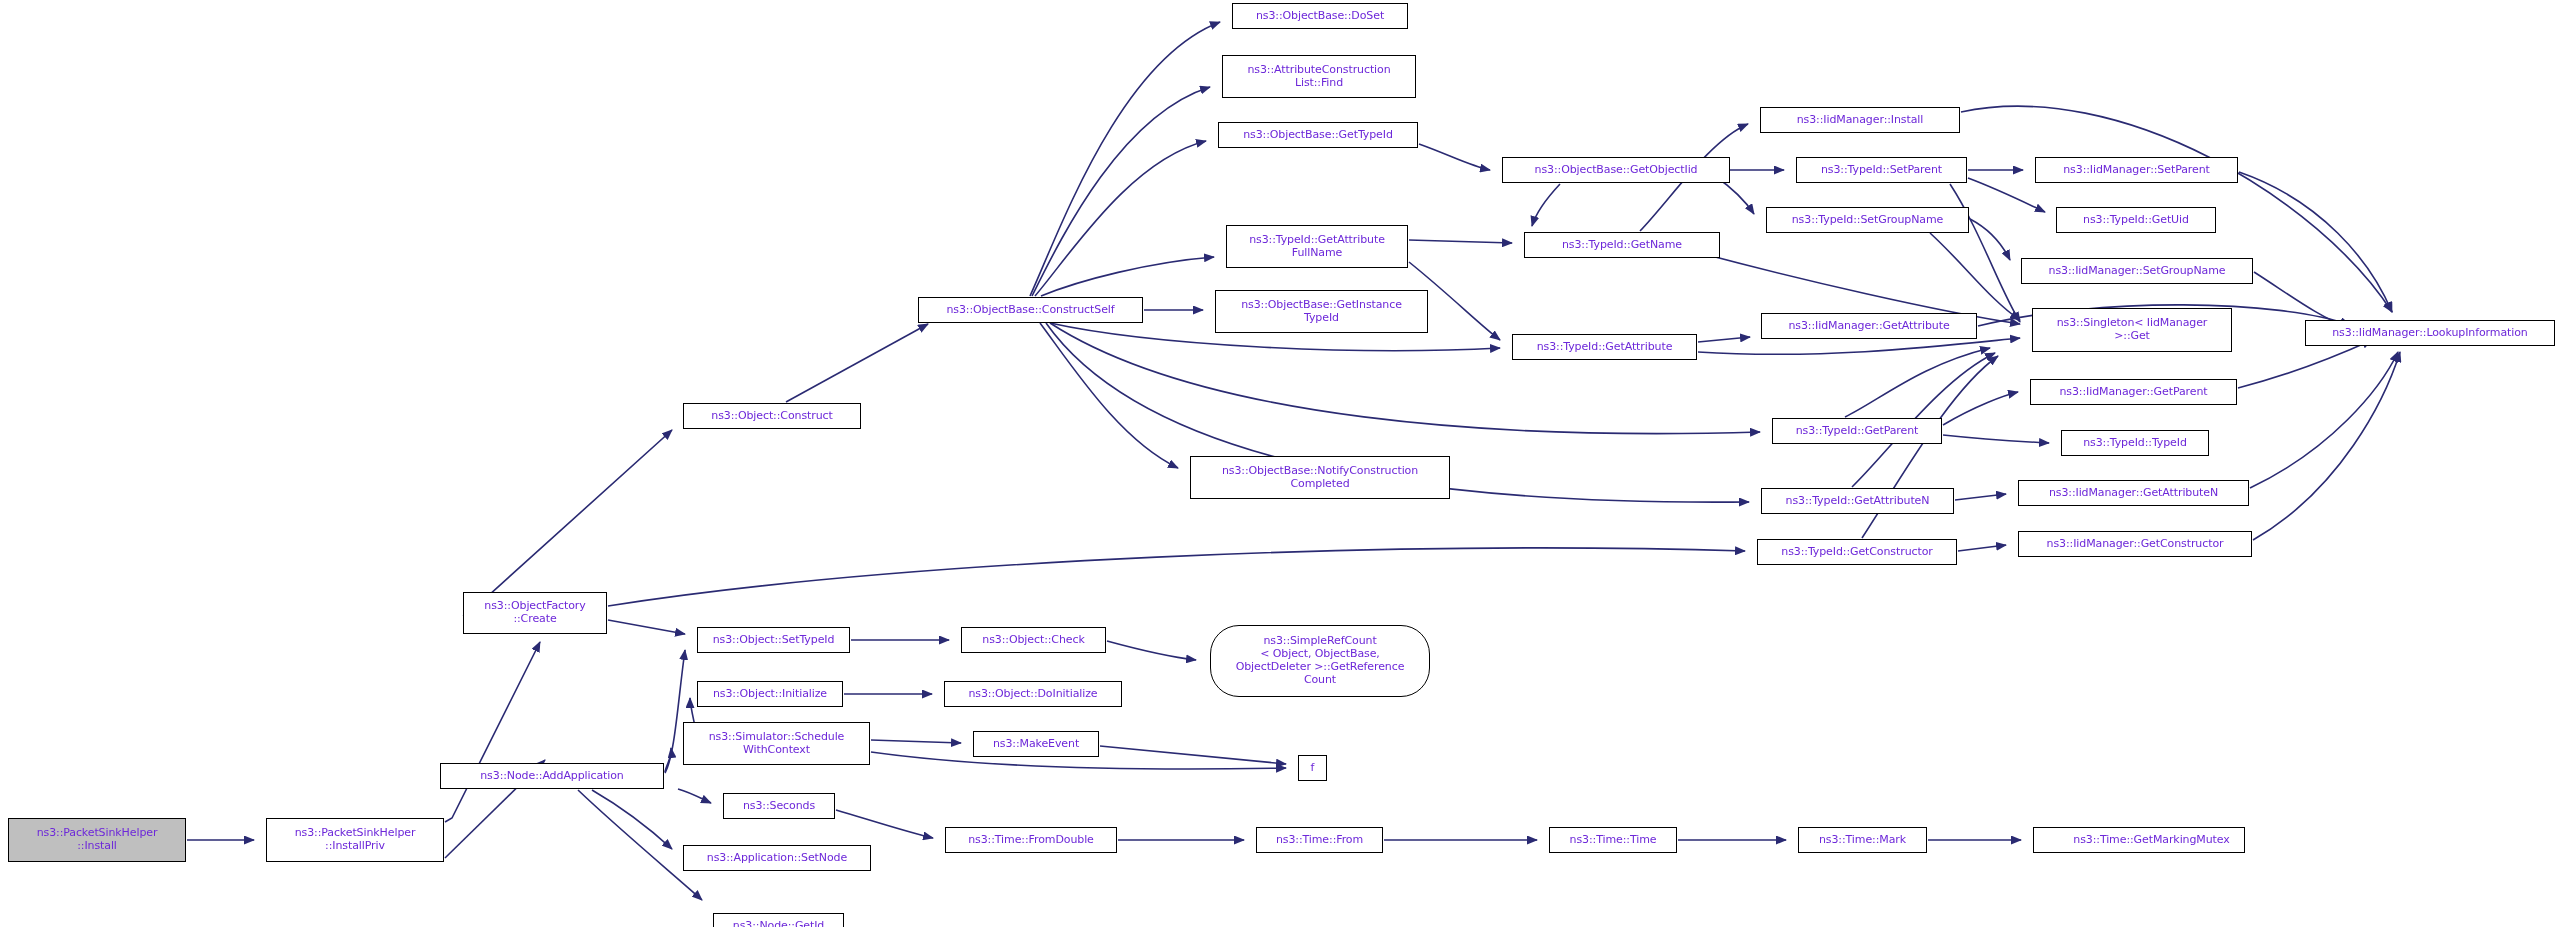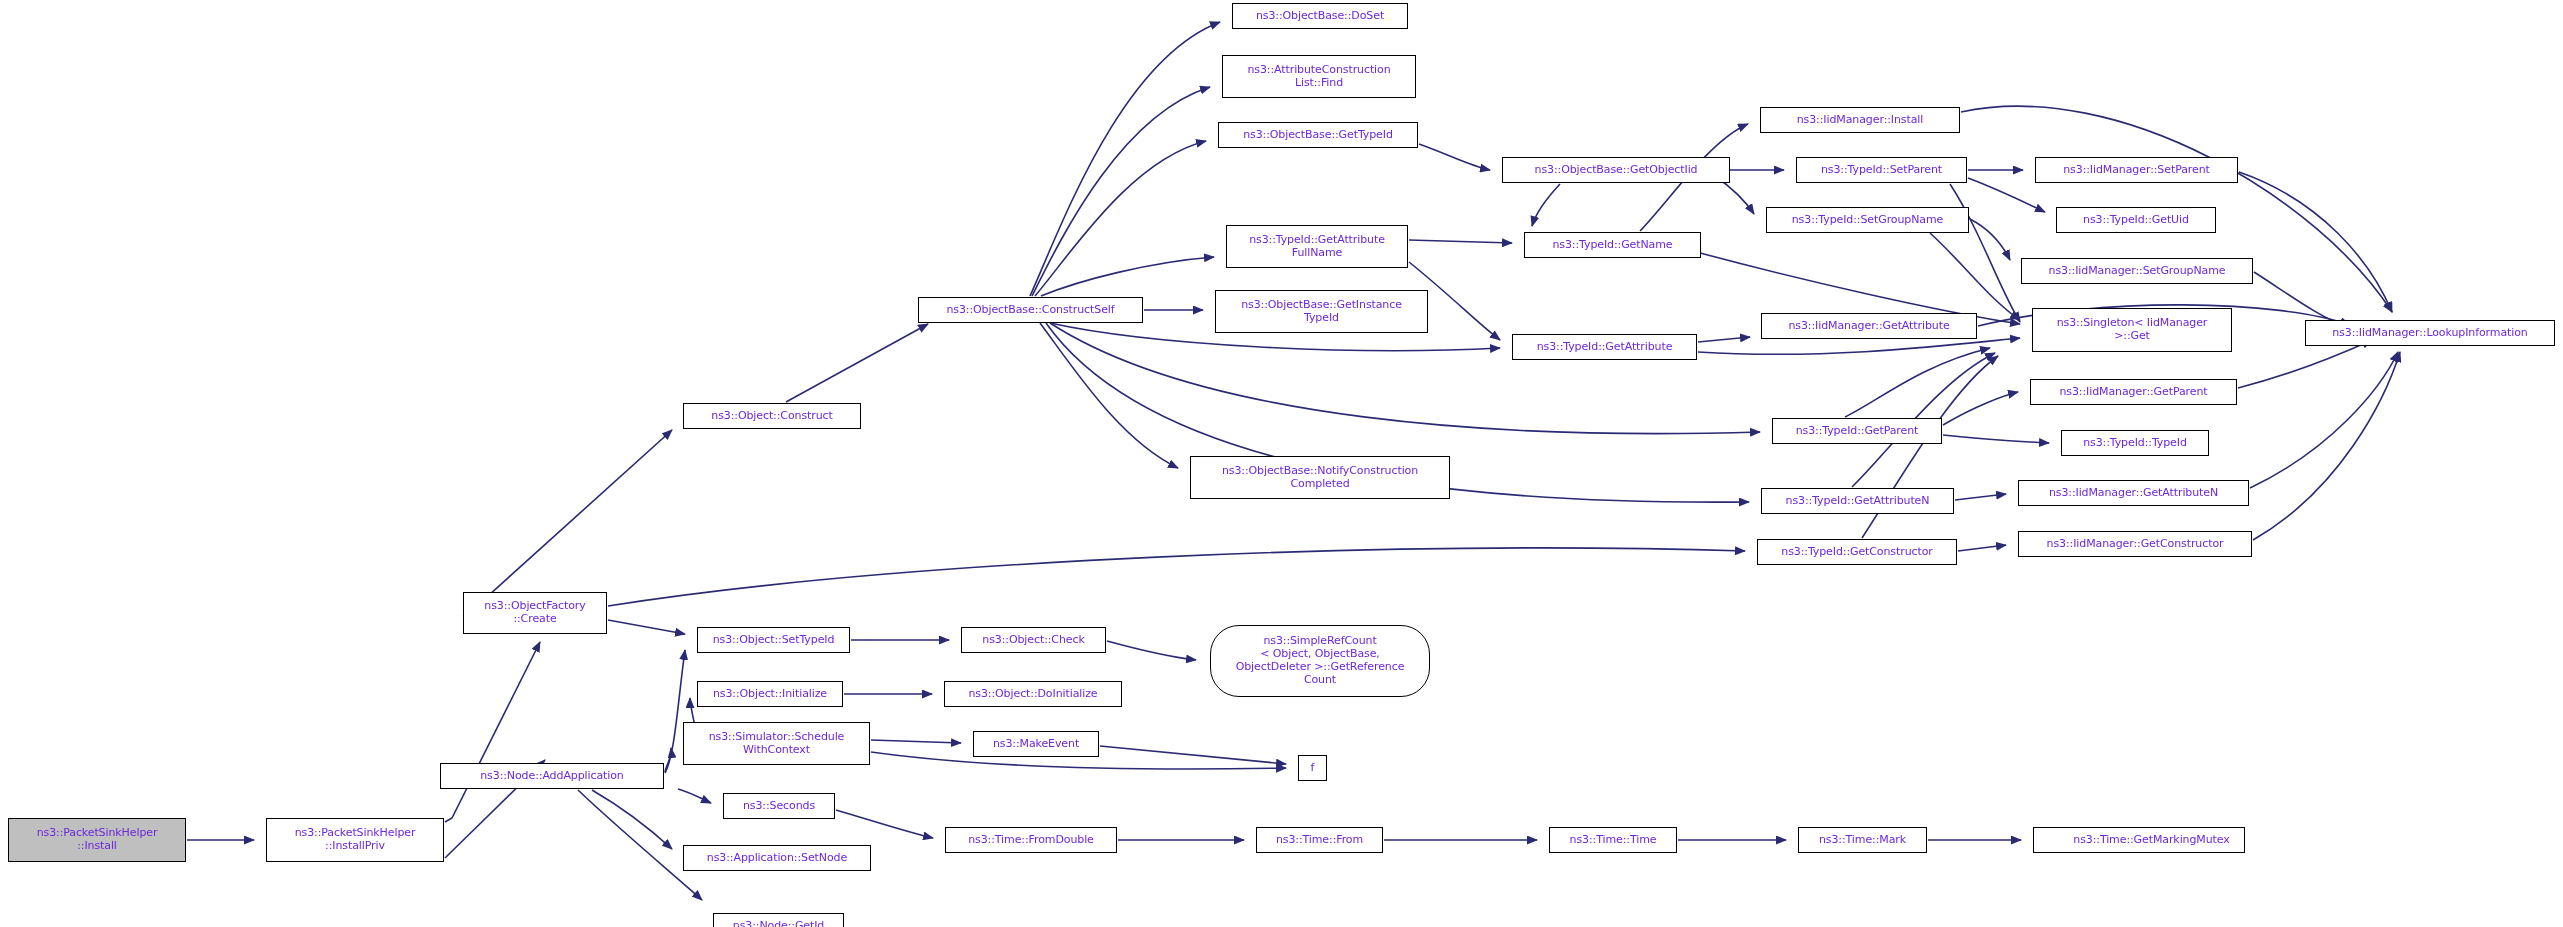--- a/index.html
+++ b/index.html
@@ -177,21 +177,21 @@
   <div class="node thick" style="left:1222px;top:55px;width:194px;height:43px;">ns3::AttributeConstruction
 List::Find</div>
   <div class="node thick" style="left:1218px;top:122px;width:200px;height:26px;">ns3::ObjectBase::GetTypeId</div>
   <div class="node thick" style="left:1226px;top:225px;width:182px;height:43px;">ns3::TypeId::GetAttribute
 FullName</div>
   <div class="node thick" style="left:1215px;top:290px;width:213px;height:43px;">ns3::ObjectBase::GetInstance
 TypeId</div>
   <div class="node" style="left:1190px;top:456px;width:260px;height:43px;">ns3::ObjectBase::NotifyConstruction
 Completed</div>
   <div class="node thick" style="left:1502px;top:157px;width:228px;height:26px;">ns3::ObjectBase::GetObjectIid</div>
-  <div class="node thick" style="left:1524px;top:232px;width:177px;height:26px;">ns3::TypeId::GetName</div>
+  <div class="node thick" style="left:1524px;top:232px;width:196px;height:26px;">ns3::TypeId::GetName</div>
   <div class="node thick" style="left:1512px;top:334px;width:185px;height:26px;">ns3::TypeId::GetAttribute</div>
   <div class="node thick" style="left:1772px;top:418px;width:170px;height:26px;">ns3::TypeId::GetParent</div>
   <div class="node thick" style="left:1761px;top:488px;width:193px;height:26px;">ns3::TypeId::GetAttributeN</div>
   <div class="node thick" style="left:1757px;top:539px;width:200px;height:26px;">ns3::TypeId::GetConstructor</div>
   <div class="node thick" style="left:1760px;top:107px;width:200px;height:26px;">ns3::IidManager::Install</div>
   <div class="node thick" style="left:1796px;top:157px;width:171px;height:26px;">ns3::TypeId::SetParent</div>
   <div class="node thick" style="left:1766px;top:207px;width:203px;height:26px;">ns3::TypeId::SetGroupName</div>
   <div class="node thick" style="left:1761px;top:313px;width:216px;height:26px;">ns3::IidManager::GetAttribute</div>
   <div class="node thick" style="left:2035px;top:157px;width:203px;height:26px;">ns3::IidManager::SetParent</div>
   <div class="node thick" style="left:2056px;top:207px;width:160px;height:26px;">ns3::TypeId::GetUid</div>

